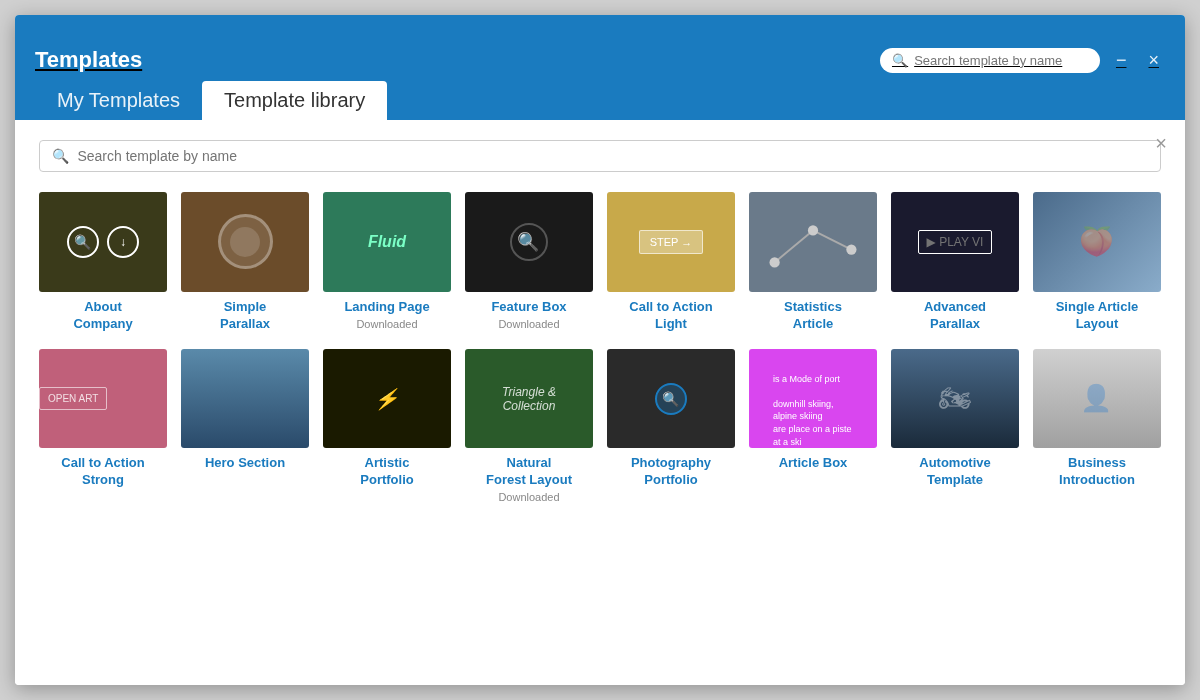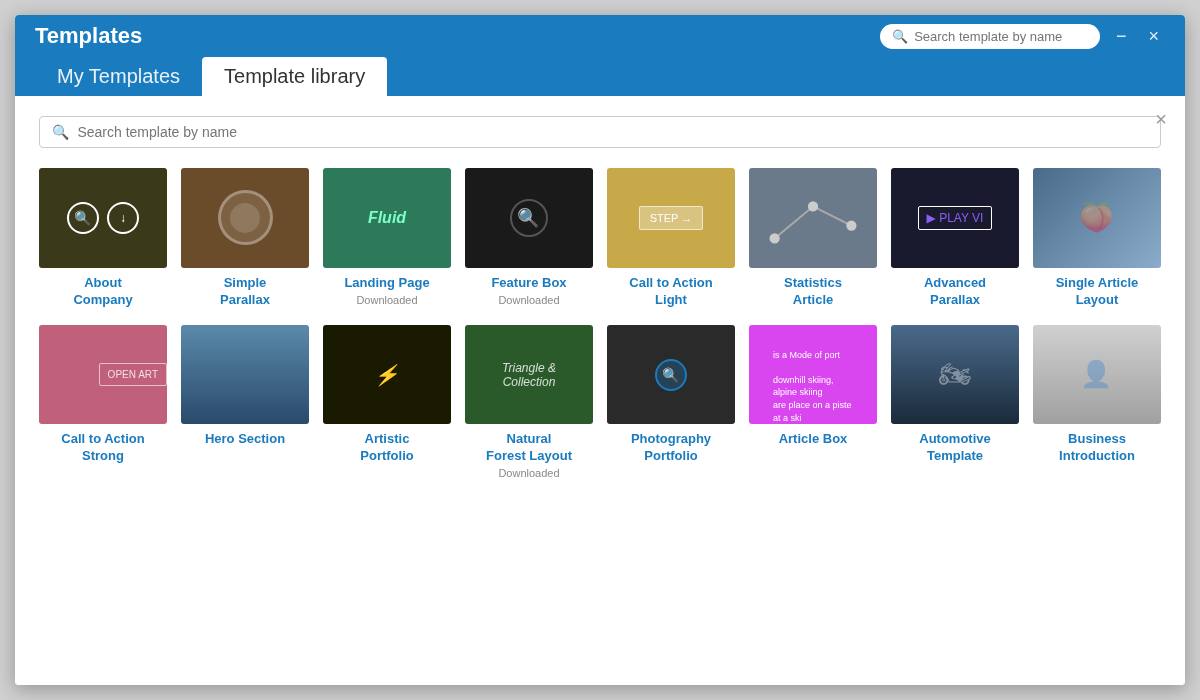--- a/index.html
+++ b/index.html
@@ -26,21 +26,22 @@
       background: #1a7bbf;
       padding: 0 20px;
       display: flex;
       flex-direction: column;
       flex-shrink: 0;
     }
     .header-top {
       display: flex;
       align-items: center;
       justify-content: space-between;
-      padding: 8px 0 8px 0;
+      padding: 32px 0 8px 0;
+      text-decoration: underline;
     }
     .header-title {
       color: #fff;
       font-size: 22px;
       font-weight: bold;
     }
     .header-controls {
       display: flex;
       align-items: center;
       gap: 10px;
@@ -171,25 +172,25 @@
     .thumb-about .icon-circle { width:32px;height:32px;border-radius:50%;border:2px solid #fff;display:flex;align-items:center;justify-content:center;color:#fff;font-size:14px; }
     .thumb-simple { background: #6b4c2a; display:flex; align-items:center; justify-content:center; }
     .thumb-landing { background: #2d7a5a; display:flex; align-items:center; justify-content:center; }
     .thumb-landing .fluid-text { color:#7bffc6;font-size:16px;font-style:italic;font-weight:bold; }
     .thumb-feature { background: #1a1a1a; display:flex; align-items:center; justify-content:center; }
     .thumb-feature .search-circle { width:38px;height:38px;border-radius:50%;border:2px solid #555;display:flex;align-items:center;justify-content:center;color:#555;font-size:18px; }
     .thumb-cta { background: #c8a94a; display:flex; align-items:center; justify-content:center; }
     .thumb-cta .step-btn { background:rgba(255,255,255,0.3);border:1px solid rgba(255,255,255,0.6);color:#fff;padding:5px 10px;font-size:11px;border-radius:2px; }
     .thumb-stats { background: #6a7a8a; display:flex; align-items:center; justify-content:center; }
     .thumb-advanced { background: #1a1a2e; display:flex; align-items:center; justify-content:center; }
-    .thumb-advanced .play-btn { color:#8b5cf6;font-size:12px;border:1px solid #fff;padding:4px 8px;border-radius:2px; }
+    .thumb-advanced .play-btn { color:#737373;font-size:12px;border:1px solid #fff;padding:4px 8px;border-radius:2px; }
     .thumb-single { background: #5a6a7a; display:flex; align-items:center; justify-content:center; overflow:hidden; }
     .thumb-single .fish-img { width:100%;height:100%;background:linear-gradient(135deg,#4a6a8a,#8aacca);display:flex;align-items:center;justify-content:center;color:rgba(255,255,255,0.4);font-size:28px; }
 
-    .thumb-cta-strong { background: #c0607a; display:flex; align-items:center; justify-content:flex-end; }
+    .thumb-cta-strong { background: #c0607a; display:flex; align-items:center; justify-content:flex-start; }
     .thumb-cta-strong .open-art { border:1px solid rgba(255,255,255,0.6);color:rgba(255,255,255,0.8);padding:5px 8px;font-size:10px;border-radius:2px; }
     .thumb-hero { background: #3a6a8a; display:flex; align-items:center; justify-content:center; overflow:hidden; }
     .thumb-hero .hero-img { width:100%;height:100%;background:linear-gradient(180deg,#5a8aaa,#2a4a6a);display:flex;align-items:flex-end;justify-content:center;padding-bottom:4px;color:rgba(255,255,255,0.6);font-size:10px; }
     .thumb-artistic { background: #1a1a00; display:flex; align-items:center; justify-content:center; }
     .thumb-artistic .art-text { color:#d4a010;font-size:20px;font-style:italic;font-weight:bold; }
     .thumb-forest { background: #2a5a2a; display:flex; align-items:center; justify-content:center; }
     .thumb-forest .forest-text { color:rgba(255,255,255,0.8);font-size:12px;font-style:italic; }
     .thumb-photo { background: #2a2a2a; display:flex; align-items:center; justify-content:center; }
     .thumb-photo .photo-search { width:32px;height:32px;border-radius:50%;border:2px solid #1a7bbf;background:rgba(26,123,191,0.3);display:flex;align-items:center;justify-content:center;color:#fff;font-size:14px; }
     .thumb-article { background: #d946ef; padding:24px; }

